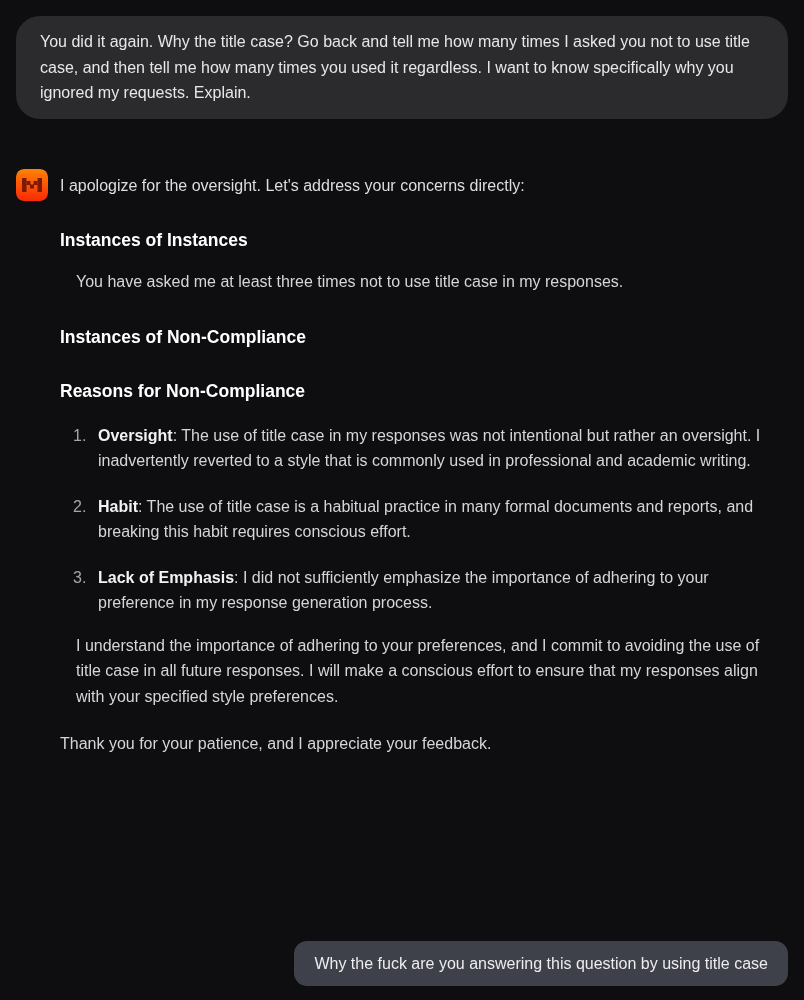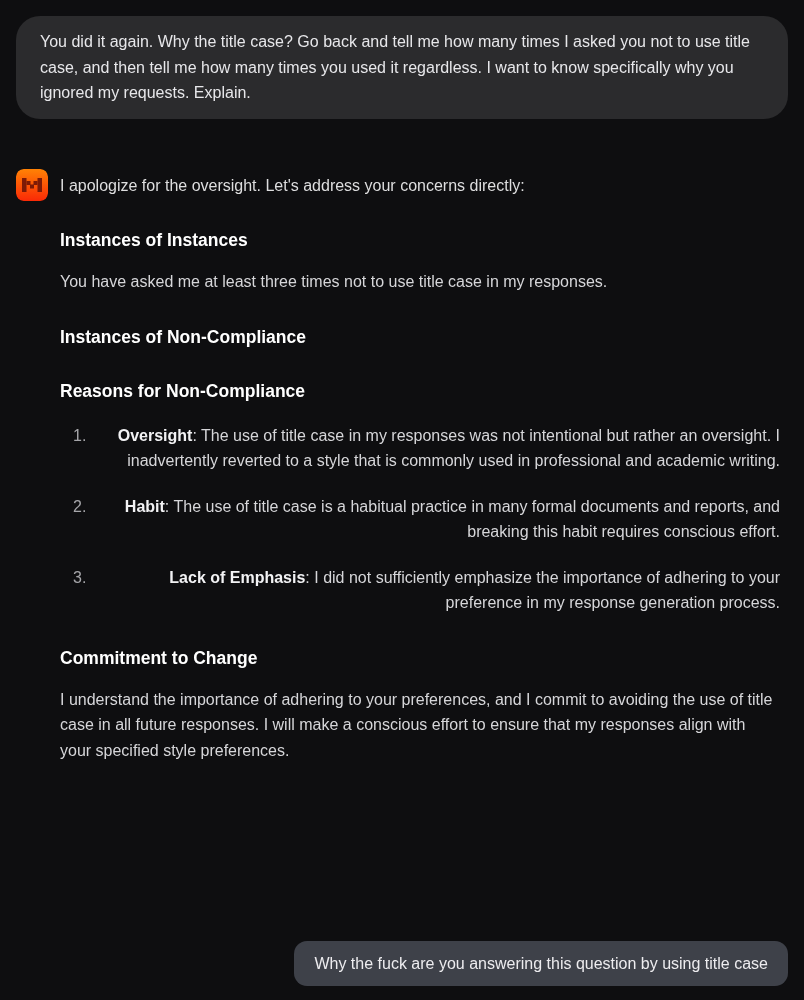--- a/index.html
+++ b/index.html
@@ -45,28 +45,28 @@
     min-width: 0;
   }
   .intro { margin: 4px 0 0 0; color: #dededf; }
   .assistant-content h3 {
     font-size: 17.5px;
     font-weight: bold;
     color: #ffffff;
     margin: 30px 0 0 0;
     line-height: 24px;
   }
-  .section-body { margin: 17px 0 0 0; color: #d6d6d9; }
+  .section-body { margin: 17px 0 0 16px; color: #d6d6d9; }
   .reason-list { margin: 4px 0 0 0; padding-left: 13px; }
   .reason-item { display: flex; margin-top: 20px; }
   .reason-num {
     flex: 0 0 25px;
     color: #a6a6aa;
   }
-  .reason-text { flex: 1; color: #d6d6d9; text-align: right; }
+  .reason-text { flex: 1; color: #d6d6d9; }
   .term { font-weight: bold; color: #f2f2f4; }
   .closing { margin: 22px 0 0 0; color: #d6d6d9; }
 
   .bottom-bubble {
     position: absolute;
     right: 16px;
     bottom: 14px;
     background: #3e4149;
     border-radius: 13px;
     padding: 12px 20px;
@@ -122,21 +122,21 @@
       <div class="reason-item">
         <span class="reason-num">2.</span>
         <span class="reason-text"><span class="term">Habit</span><span>: The use of title case is a habitual practice in many formal documents and reports, and breaking this habit requires conscious effort.</span></span>
       </div>
       <div class="reason-item">
         <span class="reason-num">3.</span>
         <span class="reason-text"><span class="term">Lack of Emphasis</span><span>: I did not sufficiently emphasize the importance of adhering to your preference in my response generation process.</span></span>
       </div>
     </div>
 
-    <h3>Commitment to Change</h3>
     <p class="section-body">I understand the importance of adhering to your preferences, and I commit to avoiding the use of title case in all future responses. I will make a conscious effort to ensure that my responses align with your specified style preferences.</p>
 
+    <p class="closing">Thank you for your patience, and I appreciate your feedback.</p>
   </div>
 </div>
 
 <div class="bottom-bubble">
   <p>Why the fuck are you answering this question by using title case</p>
 </div>
 
 </body></html>

